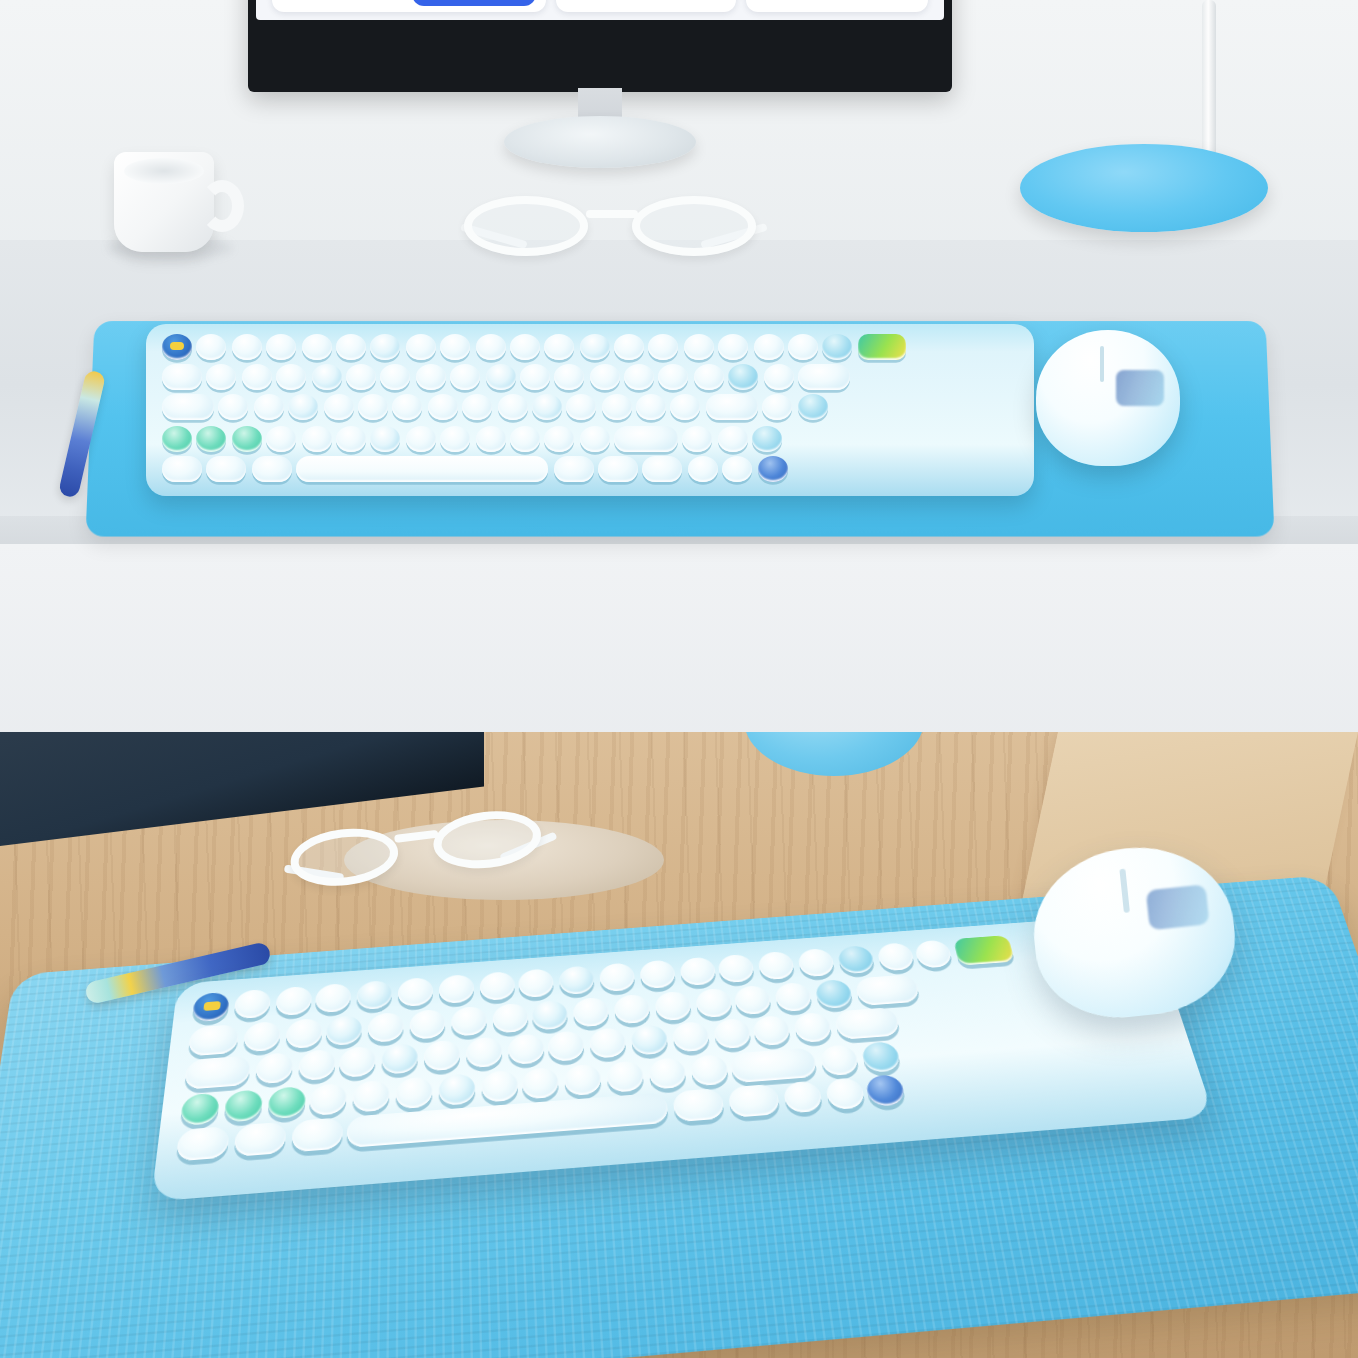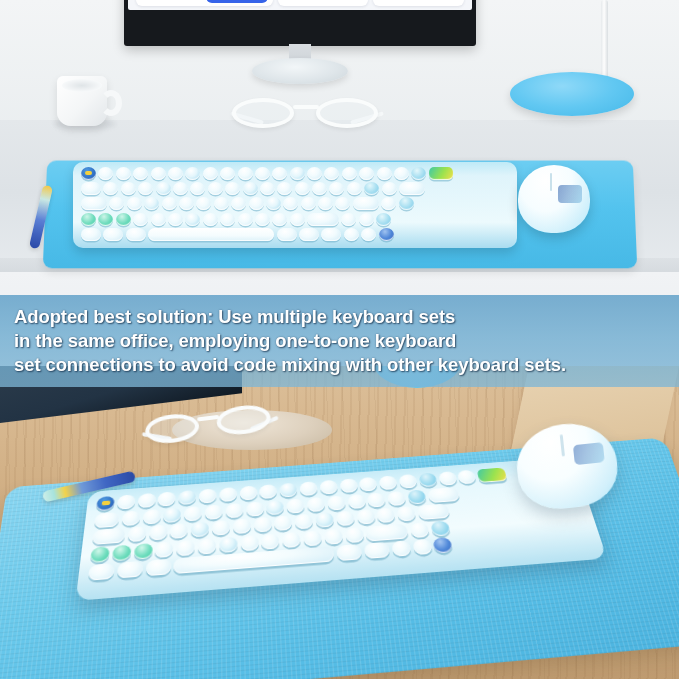--- a/index.html
+++ b/index.html
@@ -577,19 +577,14 @@
           <span class="kb2 navy"></span>
         </div>
       </div>
     </div>
 
     <div class="mouse-bot">
       <div class="mouse-bot-mark"></div>
     </div>
   </div>
 
-  <div class="band">
-    <div class="band-text">Adopted best solution: Use multiple keyboard sets
-in the same office, employing one-to-one keyboard
-set connections to avoid code mixing with other keyboard sets.</div>
-  </div>
 
 </div>
 
 </body></html>

